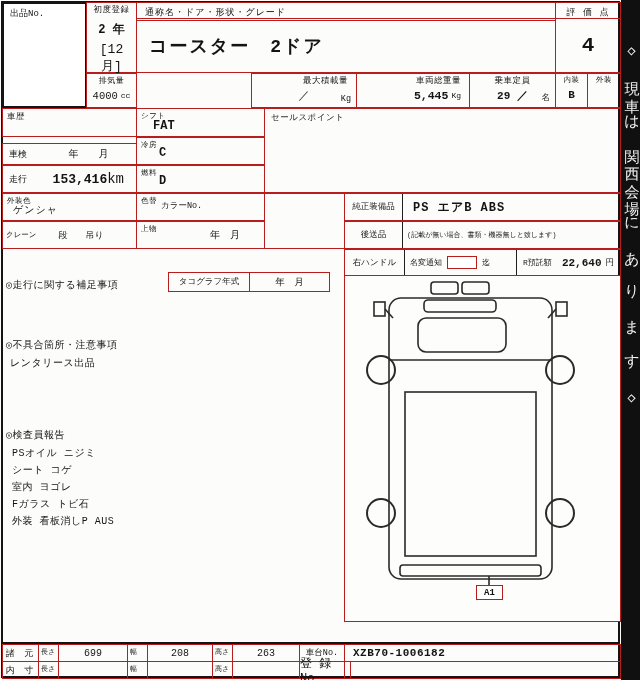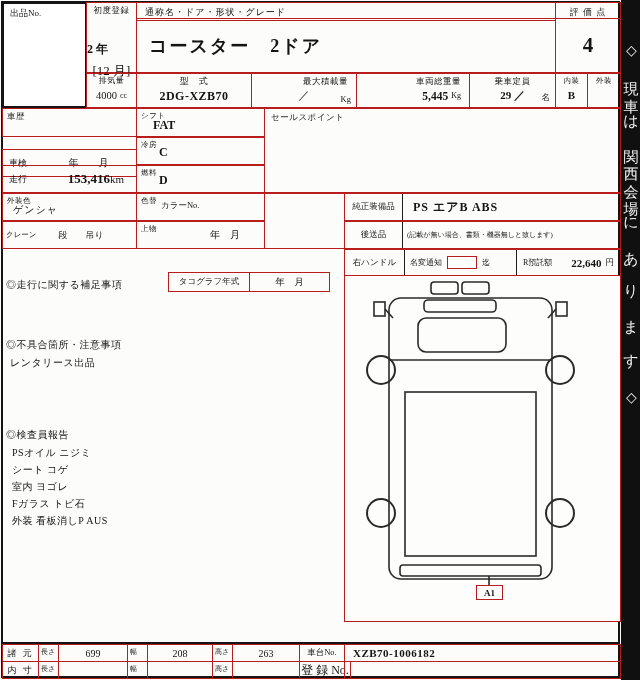--- a/index.html
+++ b/index.html
@@ -1,18 +1,18 @@
 <!DOCTYPE html>
 <html><head>
 <meta charset="utf-8">
 <style>
 *{margin:0;padding:0;box-sizing:border-box}
 html,body{background:#9a9a9a}
 .sheet{position:relative;width:640px;height:680px;background:#fcfcfb;color:#141414;
-  font-family:Liberation Serif, serif;overflow:hidden}
+  font-family:Liberation Mono, monospace;overflow:hidden}
 .abs{position:absolute}
 .b{border:1px solid #b91c1c}
 .frame{border:2px solid #141414;pointer-events:none}
 .vc{display:flex;flex-direction:column}
 .cl{font-size:8px;line-height:1.25;text-align:center;padding-top:2px;letter-spacing:.5px}
 .cl.r{text-align:right;padding-right:8px}
 .cv{flex:1;display:flex;align-items:center;justify-content:center;font-size:11px;position:relative;padding-bottom:2px}
 .tl{position:absolute;top:2px;left:4px;font-size:7.5px;letter-spacing:.5px}
 .unit{font-size:8px;margin-left:3px}
 .runit{position:absolute;right:5px;bottom:3px;font-size:8.5px}
@@ -32,42 +32,38 @@
 <div class="sheet">
 
   <div class="abs frame" style="left:1px;top:1px;width:619px;height:677px"></div>
 
   <div class="abs" style="left:2px;top:2px;width:85px;height:106px;border:2px solid #141414;background:#fff">
     <div style="font-size:9px;padding:3px 0 0 6px">出品No.</div>
   </div>
 
   <div class="abs b vc" style="left:86px;top:2px;width:51px;height:71px">
     <div class="cl" style="font-size:8.5px">初度登録</div>
-    <div style="text-align:left;font-size:12px;font-weight:600;margin-top:25px">2 年</div>
+    <div style="text-align:center;font-size:12px;font-weight:600;margin-top:5px">2 年</div>
     <div style="text-align:center;font-size:13px;margin-top:4px">[12 月]</div>
   </div>
 
   <div class="abs b" style="left:136px;top:2px;width:420px;height:17px;font-size:9px;padding:3px 0 14px 8px;letter-spacing:1px">通称名・ドア・形状・グレード</div>
   <div class="abs b" style="left:136px;top:18px;width:420px;height:55px;display:flex;align-items:center;padding-left:12px;font-size:18px;font-weight:700;letter-spacing:2px">コースター　2ドア</div>
 
   <div class="abs b" style="left:555px;top:2px;width:66px;height:17px;font-size:9px;text-align:center;padding-top:3px;letter-spacing:1px">評 価 点</div>
   <div class="abs b" style="left:555px;top:18px;width:66px;height:55px;display:flex;align-items:center;justify-content:center;font-size:21px;font-weight:600">4</div>
 
   <div class="abs b vc" style="left:86px;top:73px;width:51px;height:35px">
     <div class="cl">排気量</div>
     <div class="cv" style="font-size:10.5px">
       <span>4000</span>
       <span class="unit">cc</span>
     </div>
   </div>
 
-  <div class="abs b vc" style="left:136px;top:73px;width:116px;height:35px">
-    <div class="cl" style="font-size:9px">型　式</div>
-    <div class="cv" style="font-size:12px;font-weight:600;letter-spacing:.5px">2DG-XZB70</div>
-  </div>
 
   <div class="abs b vc" style="left:251px;top:73px;width:106px;height:35px">
     <div class="cl r" style="font-size:8.5px">最大積載量</div>
     <div class="cv">
       <span>／</span>
       <span class="runit">Kg</span>
     </div>
   </div>
 
   <div class="abs b vc" style="left:356px;top:73px;width:114px;height:35px">
@@ -92,28 +88,28 @@
   </div>
   <div class="abs b vc" style="left:587px;top:73px;width:34px;height:35px">
     <div class="cl" style="font-size:7.5px">外装</div>
     <div class="cv"></div>
   </div>
 
   <div class="abs b" style="left:2px;top:108px;width:135px;height:29px">
     <div class="tl" style="font-size:8.5px">車歴</div>
     <div></div>
   </div>
-  <div class="abs b hrow" style="left:2px;top:149px;width:135px;height:28px">
+  <div class="abs b hrow" style="left:2px;top:143px;width:135px;height:22px">
     <div style="font-size:9px;padding-left:6px;width:38px">車検</div>
     <div style="flex:1;text-align:center;font-size:10px">年　　月</div>
   </div>
   <div class="abs b hrow" style="left:2px;top:165px;width:135px;height:28px">
     <div style="font-size:9px;padding-left:6px;width:34px">走行</div>
     <div style="flex:1;text-align:right;padding-right:12px;font-size:13px;font-weight:700">
-      <span>153,416</span><span style="font-size:11px;font-weight:400">km</span>
+      <span>153,416</span><span style="font-size:14px;font-weight:400">km</span>
     </div>
   </div>
   <div class="abs b" style="left:2px;top:193px;width:135px;height:28px">
     <div class="tl">外装色</div>
     <div class="abs" style="left:10px;bottom:3px;font-size:10px;letter-spacing:1px">ゲンシャ</div>
   </div>
   <div class="abs b hrow" style="left:2px;top:221px;width:135px;height:28px">
     <div style="font-size:7.5px;padding-left:3px">クレーン</div>
     <div style="font-size:9px;margin-left:22px">段</div>
     <div style="font-size:9px;margin-left:18px">吊り</div>

